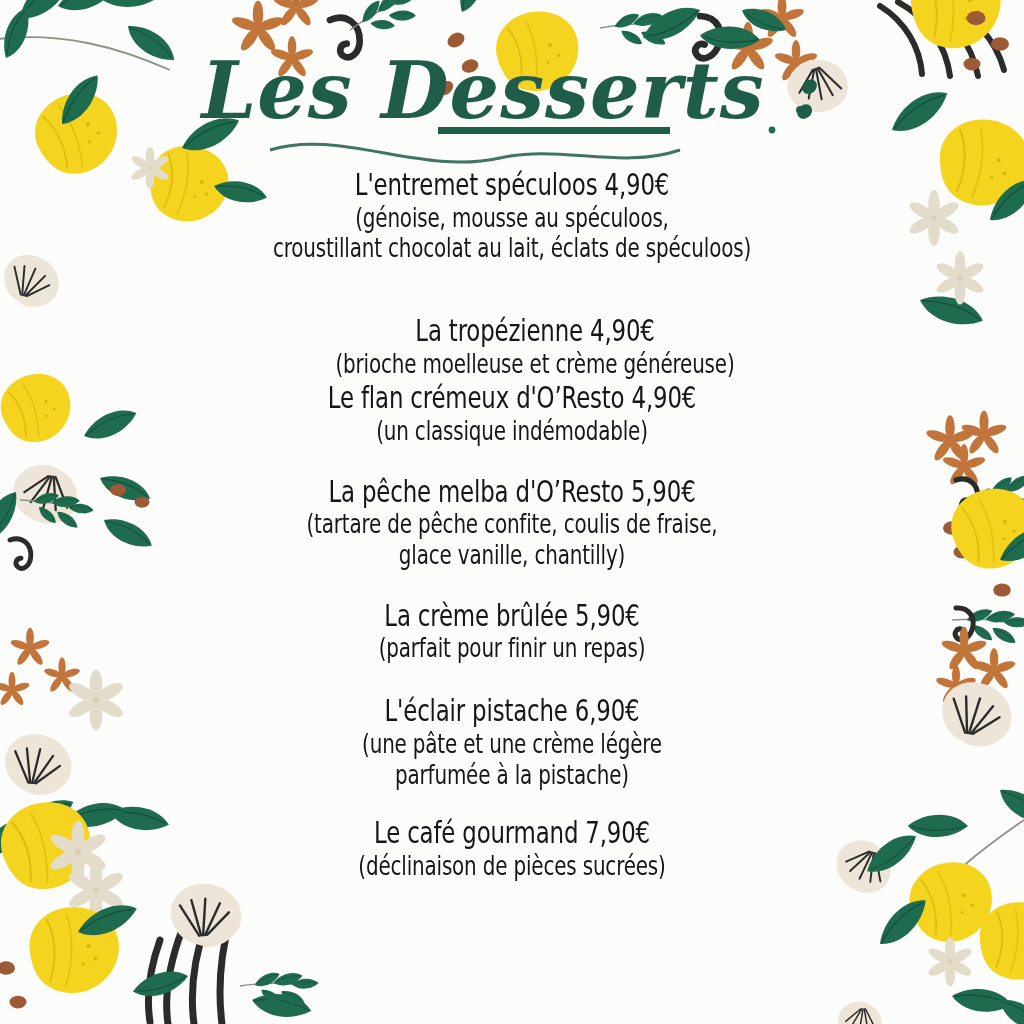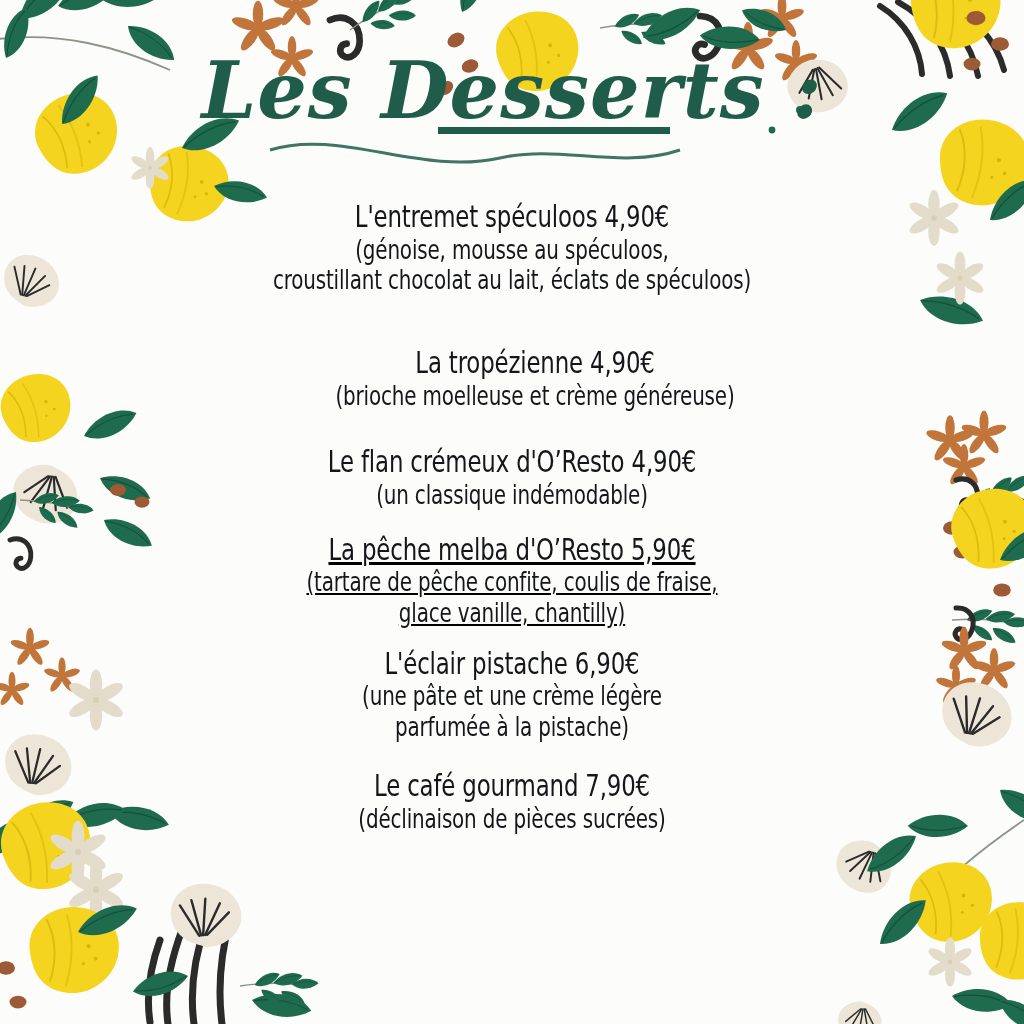--- a/index.html
+++ b/index.html
@@ -68,21 +68,20 @@
   #items {
     margin-top: 36px;
     width: 100%;
     display: flex;
     flex-direction: column;
     align-items: center;
   }
   .menu-item {
     text-align: center;
     width: 100%;
-    margin-top: 32px;
   }
   .item-name {
     font-family: "DejaVu Sans Condensed", "Liberation Sans Narrow", "Liberation Sans", sans-serif;
     font-size: 31px;
     font-weight: 400;
     color: #15161A;
     line-height: 1.18;
     letter-spacing: -0.2px;
     white-space: nowrap;
     transform: scaleX(0.82);
@@ -327,26 +326,30 @@
           <div class="item-desc-line">croustillant chocolat au lait, éclats de spéculoos)</div>
         </div>
         <div class="menu-item" style="margin-top: 48px; margin-left: 46px;">
           <div class="item-name">La tropézienne 4,90€</div>
           <div class="item-desc-line">(brioche moelleuse et crème généreuse)</div>
         </div>
         <div class="menu-item" style="">
           <div class="item-name">Le flan crémeux d'O’Resto 4,90€</div>
           <div class="item-desc-line">(un classique indémodable)</div>
         </div>
-        <div class="menu-item" style="margin-top: 20px; text-decoration: underline;">
+        <div class="menu-item" style="margin-top: 26px;">
           <div class="item-name">La pêche melba d'O’Resto 5,90€</div>
           <div class="item-desc-line">(tartare de pêche confite, coulis de fraise,</div>
           <div class="item-desc-line">glace vanille, chantilly)</div>
         </div>
-        <div class="menu-item" style="margin-top: 16px;">
+        <div class="menu-item" style="margin-top: 26px;">
+          <div class="item-name">La crème brûlée 5,90€</div>
+          <div class="item-desc-line">(parfait pour finir un repas)</div>
+        </div>
+        <div class="menu-item" style="margin-top: 28px;">
           <div class="item-name">L'éclair pistache 6,90€</div>
           <div class="item-desc-line">(une pâte et une crème légère</div>
           <div class="item-desc-line">parfumée à la pistache)</div>
         </div>
         <div class="menu-item" style="margin-top: 24px;">
           <div class="item-name">Le café gourmand 7,90€</div>
           <div class="item-desc-line">(déclinaison de pièces sucrées)</div>
         </div>
       </div>
 

